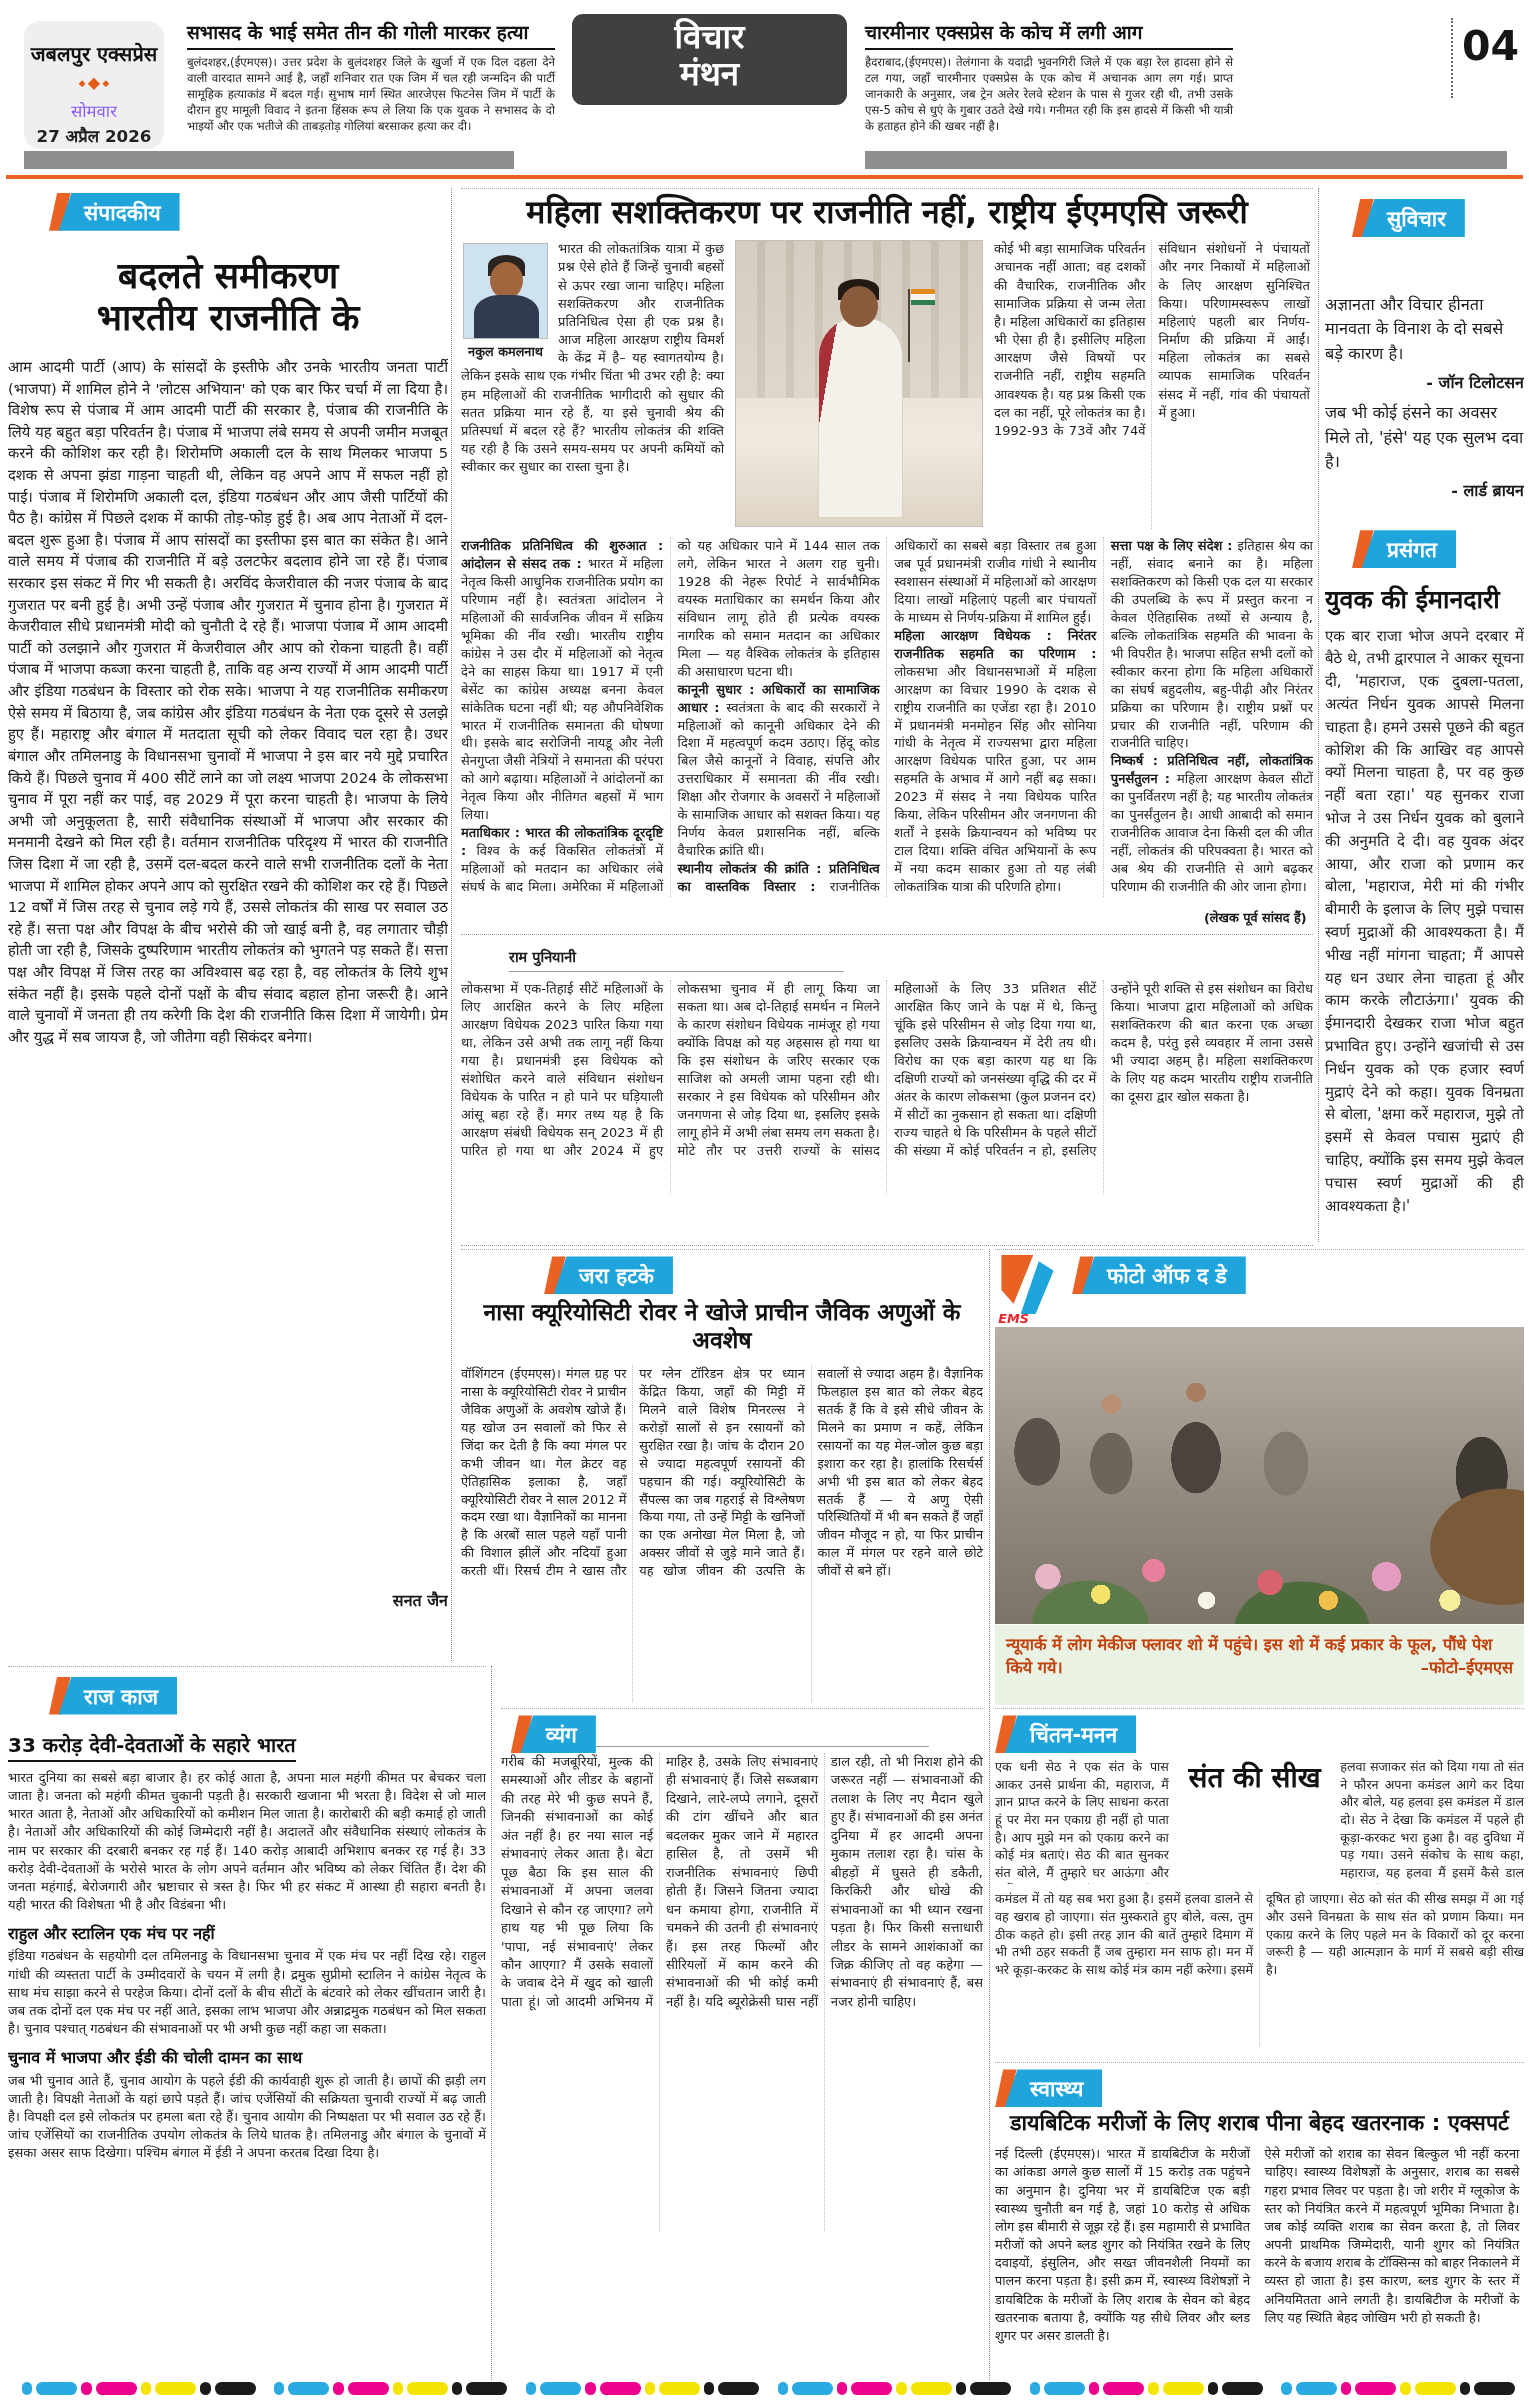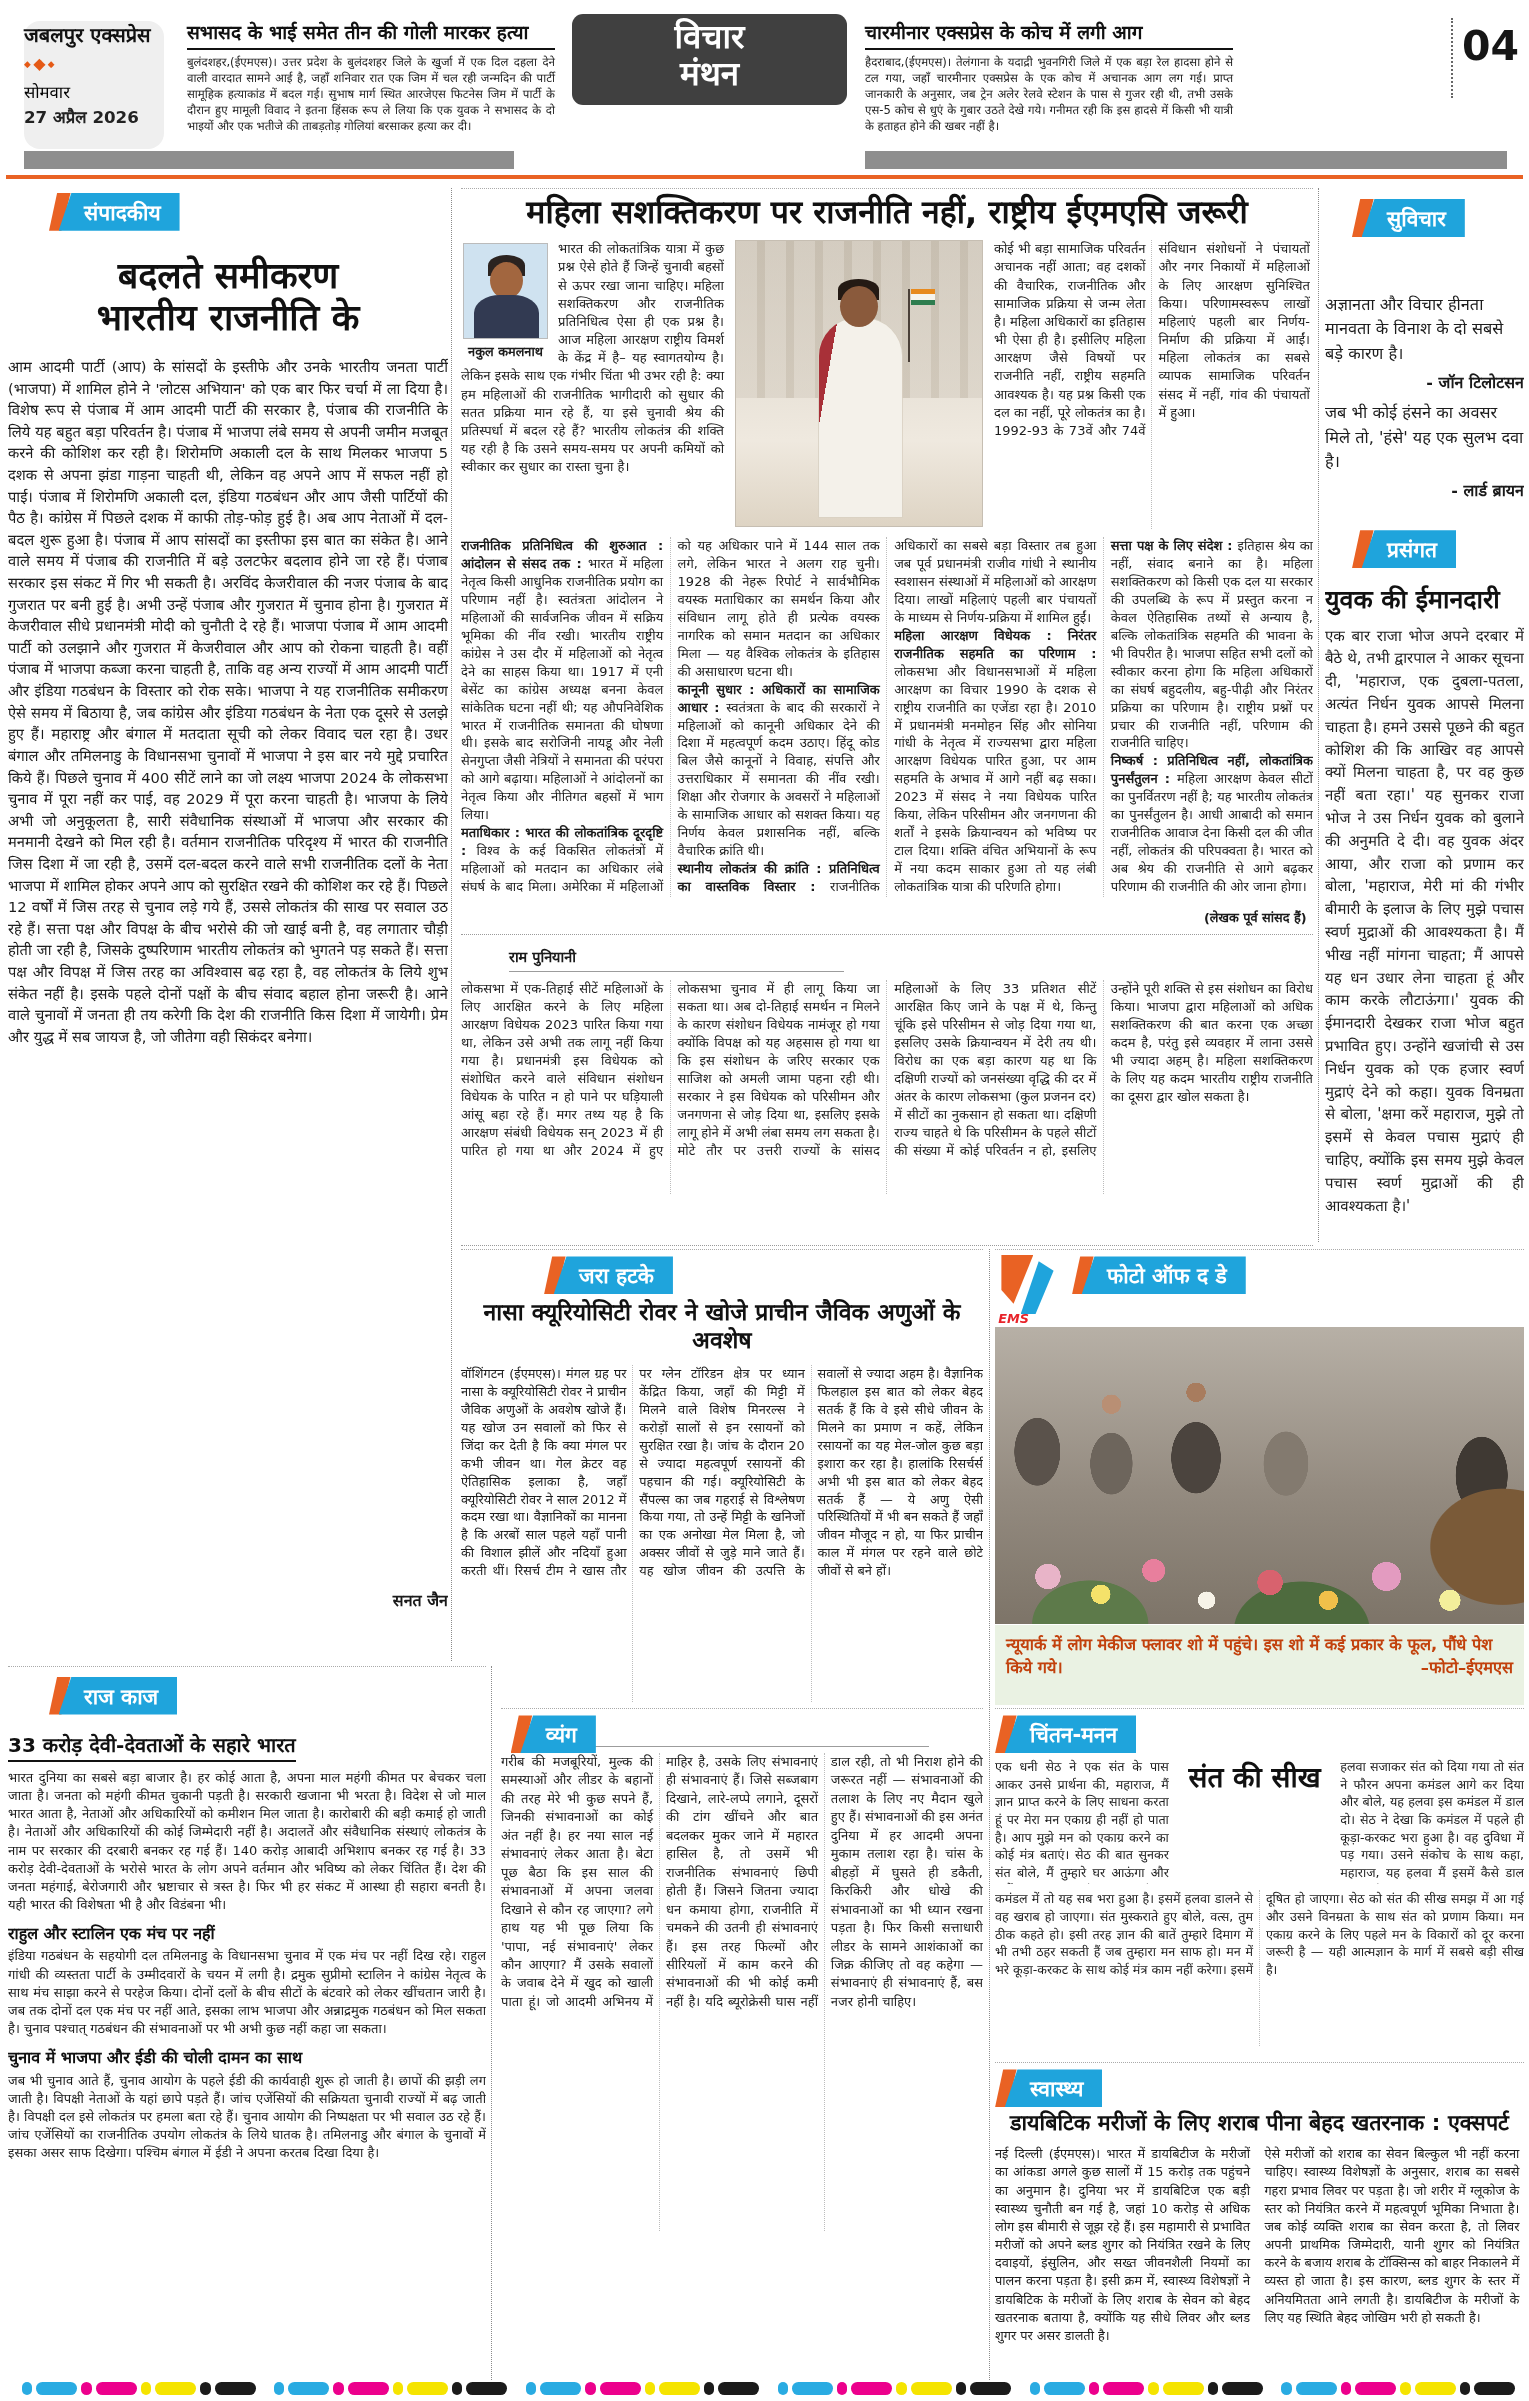--- a/index.html
+++ b/index.html
@@ -1,25 +1,25 @@
 <!DOCTYPE html>
 <html style="font-size:12.8px"><head>
 <meta charset="utf-8">
 <style>
   html,body{margin:0;padding:0;background:#fff;}
   .page{position:relative;width:1530px;height:2401px;background:#fff;overflow:hidden;
         font-family:"DejaVu Sans",sans-serif;color:#1a1a1a;}
   
   .masthead{position:absolute;left:24px;top:21px;width:140px;height:128px;background:#efefef;
-            border-radius:16px;text-align:left;box-sizing:border-box;}
+            border-radius:16px;text-align:center;padding-top:19px;box-sizing:border-box;}
   .m-name{font-size:20px;font-weight:800;color:#111;}
   .m-orn{color:#e55a16;margin-top:8px;line-height:1;}
   .m-orn .sm{font-size:8.8px;vertical-align:middle;}
   .m-orn .lg{font-size:16px;vertical-align:middle;margin:0 2.4px;}
-  .m-day{font-size:16.7px;margin-top:8px;color:#000000;}
+  .m-day{font-size:16.7px;margin-top:8px;color:#8b5cf6;}
   .m-date{font-size:16.7px;font-weight:700;color:#222;margin-top:1.6px;}
   .brief{position:absolute;top:22px;width:368px;}
   .brief h2{margin:0 0 4.8px 0;font-size:19px;line-height:1.15;border-bottom:2.4px solid #111;
             padding-bottom:4px;color:#111;}
   .brief p{margin:0;font-size:11.6px;line-height:1.38;text-align:justify;color:#222;}
   .graybar{position:absolute;top:151px;height:17.5px;background:#8e8e8e;}
   .logo-box{position:absolute;left:572px;top:14.4px;width:275px;height:91px;background:#404040;
             border-radius:11px;color:#fff;text-align:center;padding-top:4.8px;box-sizing:border-box;}
   .logo-box div{font-size:33px;font-weight:800;line-height:1.12;}
   .pageno-sep{position:absolute;left:1451px;top:17.5px;height:80px;border-left:2.4px dotted #666;}

